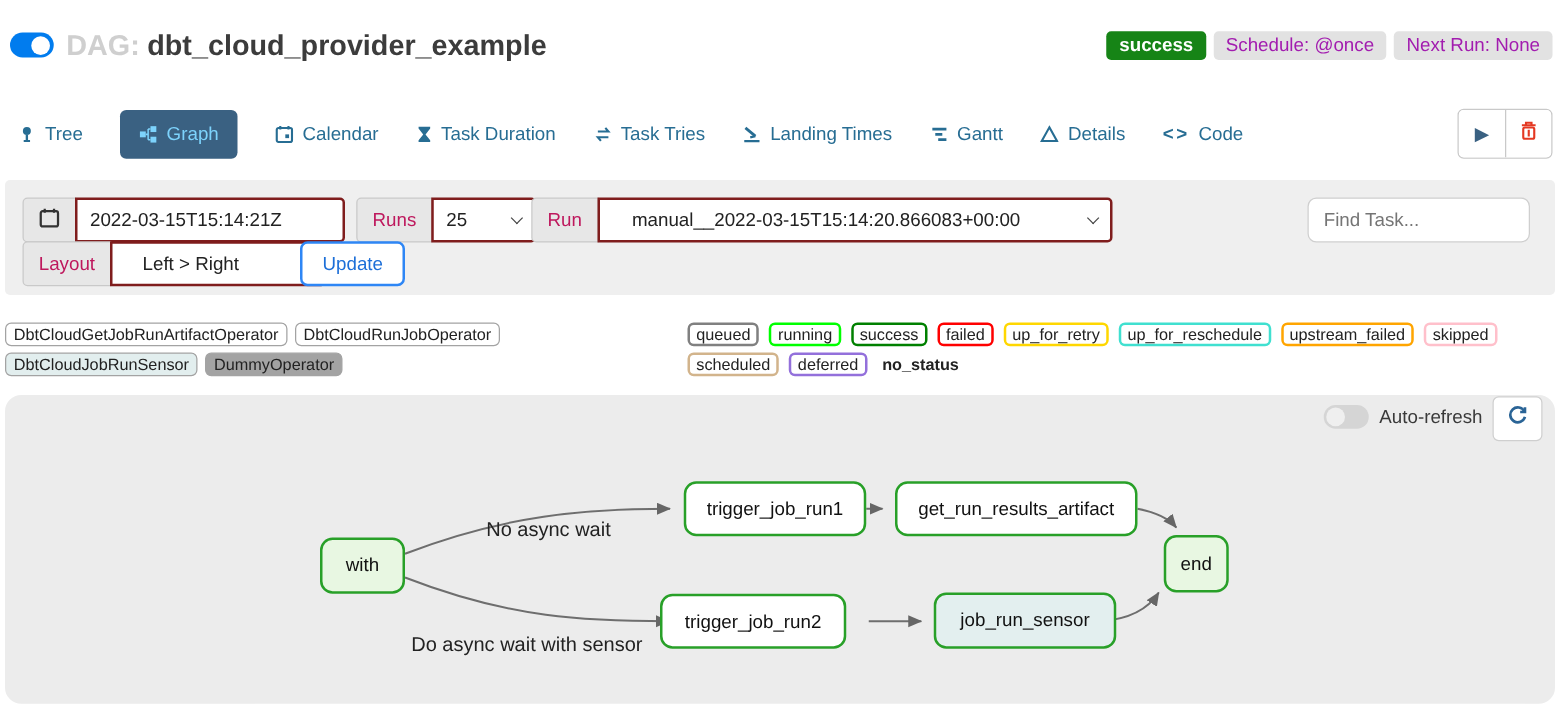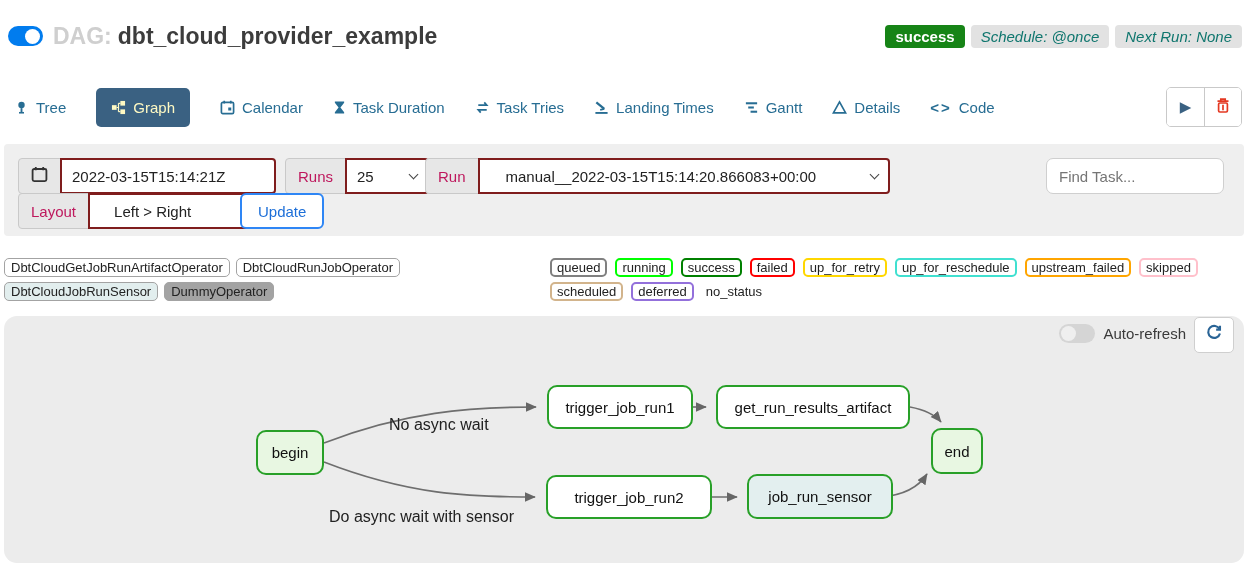--- a/index.html
+++ b/index.html
@@ -9,27 +9,27 @@
 
   
   .header { position:absolute; top:14px; left:8px; right:6px; height:44px; display:flex; align-items:center; }
   .switch { width:35px; height:20px; border-radius:11px; background:#017cee; position:relative; flex:none; cursor:pointer; }
   .switch .knob { position:absolute; top:2.5px; right:3px; width:15px; height:15px; border-radius:50%; background:#fff; }
   .dag-title { margin-left:10px; font-size:23px; font-weight:bold; color:#3c3c3c; white-space:nowrap; }
   .dag-title .muted { color:#cfcfcf; margin-right:6px; }
   .header-badges { margin-left:auto; display:flex; gap:6px; align-items:center; }
   .pill { font-size:15px; padding:3px 10px; border-radius:4px; white-space:nowrap; }
   .pill.green { background:#168416; color:#fff; font-weight:bold; }
-  .pill.gray { background:#e2e2e2; color:#0f766e;font-style:italic; }
+  .pill.gray { background:#e2e2e2; color:#a21caf; }
 
   
   .tabbar { position:absolute; top:84px; left:14px; right:6px; height:46px; display:flex; align-items:center; gap:30px; }
   .tab { display:flex; align-items:center; gap:7px; font-size:15px; color:#276d93; cursor:pointer; text-decoration:none; }
   .tab svg { display:block; }
-  .tab.active { background:#3a6182; color:#fef9c3; padding:11px 15px; border-radius:5px; }
+  .tab.active { background:#3a6182; color:#7dd3fc; padding:11px 15px; border-radius:5px; }
   .tab-actions { margin-left:auto; display:flex; border:1px solid #c9c9c9; border-radius:5px; overflow:hidden; background:#fff; }
   .tab-actions .abtn { width:37px; height:38px; display:flex; align-items:center; justify-content:center; background:#fff; cursor:pointer; }
   .tab-actions .abtn + .abtn { border-left:1px solid #c9c9c9; }
   .play-glyph { color:#3a6182; font-size:15px; }
 
   
   .filter-panel { position:absolute; top:144px; left:4px; right:4px; height:92px; background:#efefef; border-radius:4px; }
   .igroup { position:absolute; display:flex; height:36px; }
   .addon { background:#e7e7e7; border:1px solid #c9c9c9; display:flex; align-items:center; padding:0 12px; font-size:15px; color:#be185d; border-radius:4px 0 0 4px; }
   .igroup > .field { border:2px solid #7f1d1d; background:#fff; margin-left:-1px; display:flex; align-items:center; padding:0 10px; font-size:15px; color:#222; border-radius:0 4px 4px 0; }
@@ -38,21 +38,21 @@
   .chev { width:7px; height:7px; border-right:1.8px solid #444; border-bottom:1.8px solid #444; transform:rotate(45deg); margin-top:-4px; flex:none; }
   .find-task { position:absolute; right:20px; top:14px; width:178px; height:36px; border:1px solid #cfcfcf; border-radius:7px; background:#fff; padding:0 12px; display:flex; align-items:center; }
   .update-btn { position:absolute; left:236px; top:49px; height:36px; padding:0 16px; background:#fff; border:2px solid #2e86f5; color:#1d6fd8; font-size:15px; border-radius:6px; cursor:pointer; font-family:"Liberation Sans",sans-serif; }
 
   
   .legend { position:absolute; top:256px; left:4px; right:4px; height:54px; }
   .op-badges { position:absolute; left:0; top:2px; width:545px; display:flex; flex-wrap:wrap; gap:5px 6px; }
   .op-badge { border:1px solid #a3a3a3; border-radius:5px; padding:1px 6px; font-size:13px; color:#222; background:#fff; white-space:nowrap; cursor:pointer; }
   .state-badges { position:absolute; left:546px; top:2px; width:698px; display:flex; flex-wrap:wrap; gap:5px 8px; align-items:center; }
   .state-badge { border:2px solid #808080; border-radius:5px; padding:0 5px; font-size:13px; color:#222; background:#fff; white-space:nowrap; cursor:pointer; }
-  .no-status { font-size:13px; color:#222; padding:0 4px; }
+  .no-status { font-size:13px; color:#222; padding:0 4px;font-weight:bold; }
 
   
   .graph-panel { position:absolute; top:316px; left:4px; right:4px; bottom:2px; background:#ececec; border-radius:13px; }
   .autorefresh { position:absolute; right:58px; top:8px; display:flex; align-items:center; gap:8px; }
   .toggle-off { width:36px; height:19px; border-radius:10px; background:#d5d5d5; position:relative; cursor:pointer; }
   .toggle-off .knob { position:absolute; top:2px; left:2px; width:15px; height:15px; border-radius:50%; background:#efefef; }
   .autorefresh-label { font-size:15px; color:#3a3a3a; }
   .refresh-btn { position:absolute; right:10px; top:1px; width:40px; height:36px; background:#fff; border:1px solid #cfcfcf; border-radius:5px; display:flex; align-items:center; justify-content:center; cursor:pointer; }
   .edges-svg { position:absolute; inset:0; width:100%; height:100%; }
   .dag-node { position:absolute; border:2.5px solid #28a028; border-radius:10px; background:#fff; display:flex; align-items:center; justify-content:center; font-size:15px; font-weight:500; color:#111; cursor:pointer; white-space:nowrap; }
@@ -258,24 +258,24 @@
         <path d="M320 127 C400 96,465 91,532 91" marker-end="url(#arr)"></path>
         <path d="M320 146 C405 179,465 181,531 181" marker-end="url(#arr)"></path>
         <path d="M689 91 L702 91" marker-end="url(#arr)"></path>
         <path d="M906 91 C922 94,932 100,937 106" marker-end="url(#arr)"></path>
         <path d="M691 181 L733 181" marker-end="url(#arr)"></path>
         <path d="M877 181 C902 179,916 169,923 158" marker-end="url(#arr)"></path>
       </g>
     </svg>
 
     <div id="dag-nodes" style="position:absolute; inset:0;">
-        <div class="dag-node" style="left: 252px; top: 114px; width: 68px; height: 45px; background: rgb(232, 247, 226); border-color: rgb(40, 160, 40);">begin</div>
+        <div class="dag-node" style="left: 252px; top: 114px; width: 68px; height: 45px; background: rgb(232, 247, 226); border-color: rgb(40, 160, 40);">with</div>
         <div class="dag-node" style="left: 543px; top: 69px; width: 146px; height: 44px; background: rgb(255, 255, 255); border-color: rgb(40, 160, 40);">trigger_job_run1</div>
         <div class="dag-node" style="left: 712px; top: 69px; width: 194px; height: 44px; background: rgb(255, 255, 255); border-color: rgb(40, 160, 40);">get_run_results_artifact</div>
         <div class="dag-node" style="left: 927px; top: 112px; width: 52px; height: 46px; background: rgb(232, 247, 226); border-color: rgb(40, 160, 40);">end</div>
-        <div class="dag-node" style="left: 542px; top: 159px; width: 166px; height: 44px; background: rgb(255, 255, 255); border-color: rgb(40, 160, 40);">trigger_job_run2</div>
+        <div class="dag-node" style="left: 524px; top: 159px; width: 149px; height: 44px; background: rgb(255, 255, 255); border-color: rgb(40, 160, 40);">trigger_job_run2</div>
         <div class="dag-node" style="left: 743px; top: 158px; width: 146px; height: 45px; background: rgb(227, 239, 239); border-color: rgb(40, 160, 40);">job_run_sensor</div>
       </div>
     <div class="edge-label" id="edge-label-0" style="left: 385px; top: 100px;">No async wait</div>
     <div class="edge-label" id="edge-label-1" style="left: 325px; top: 192px;">Do async wait with sensor</div>
   </div>
 
 </div>
 
 </body></html>

